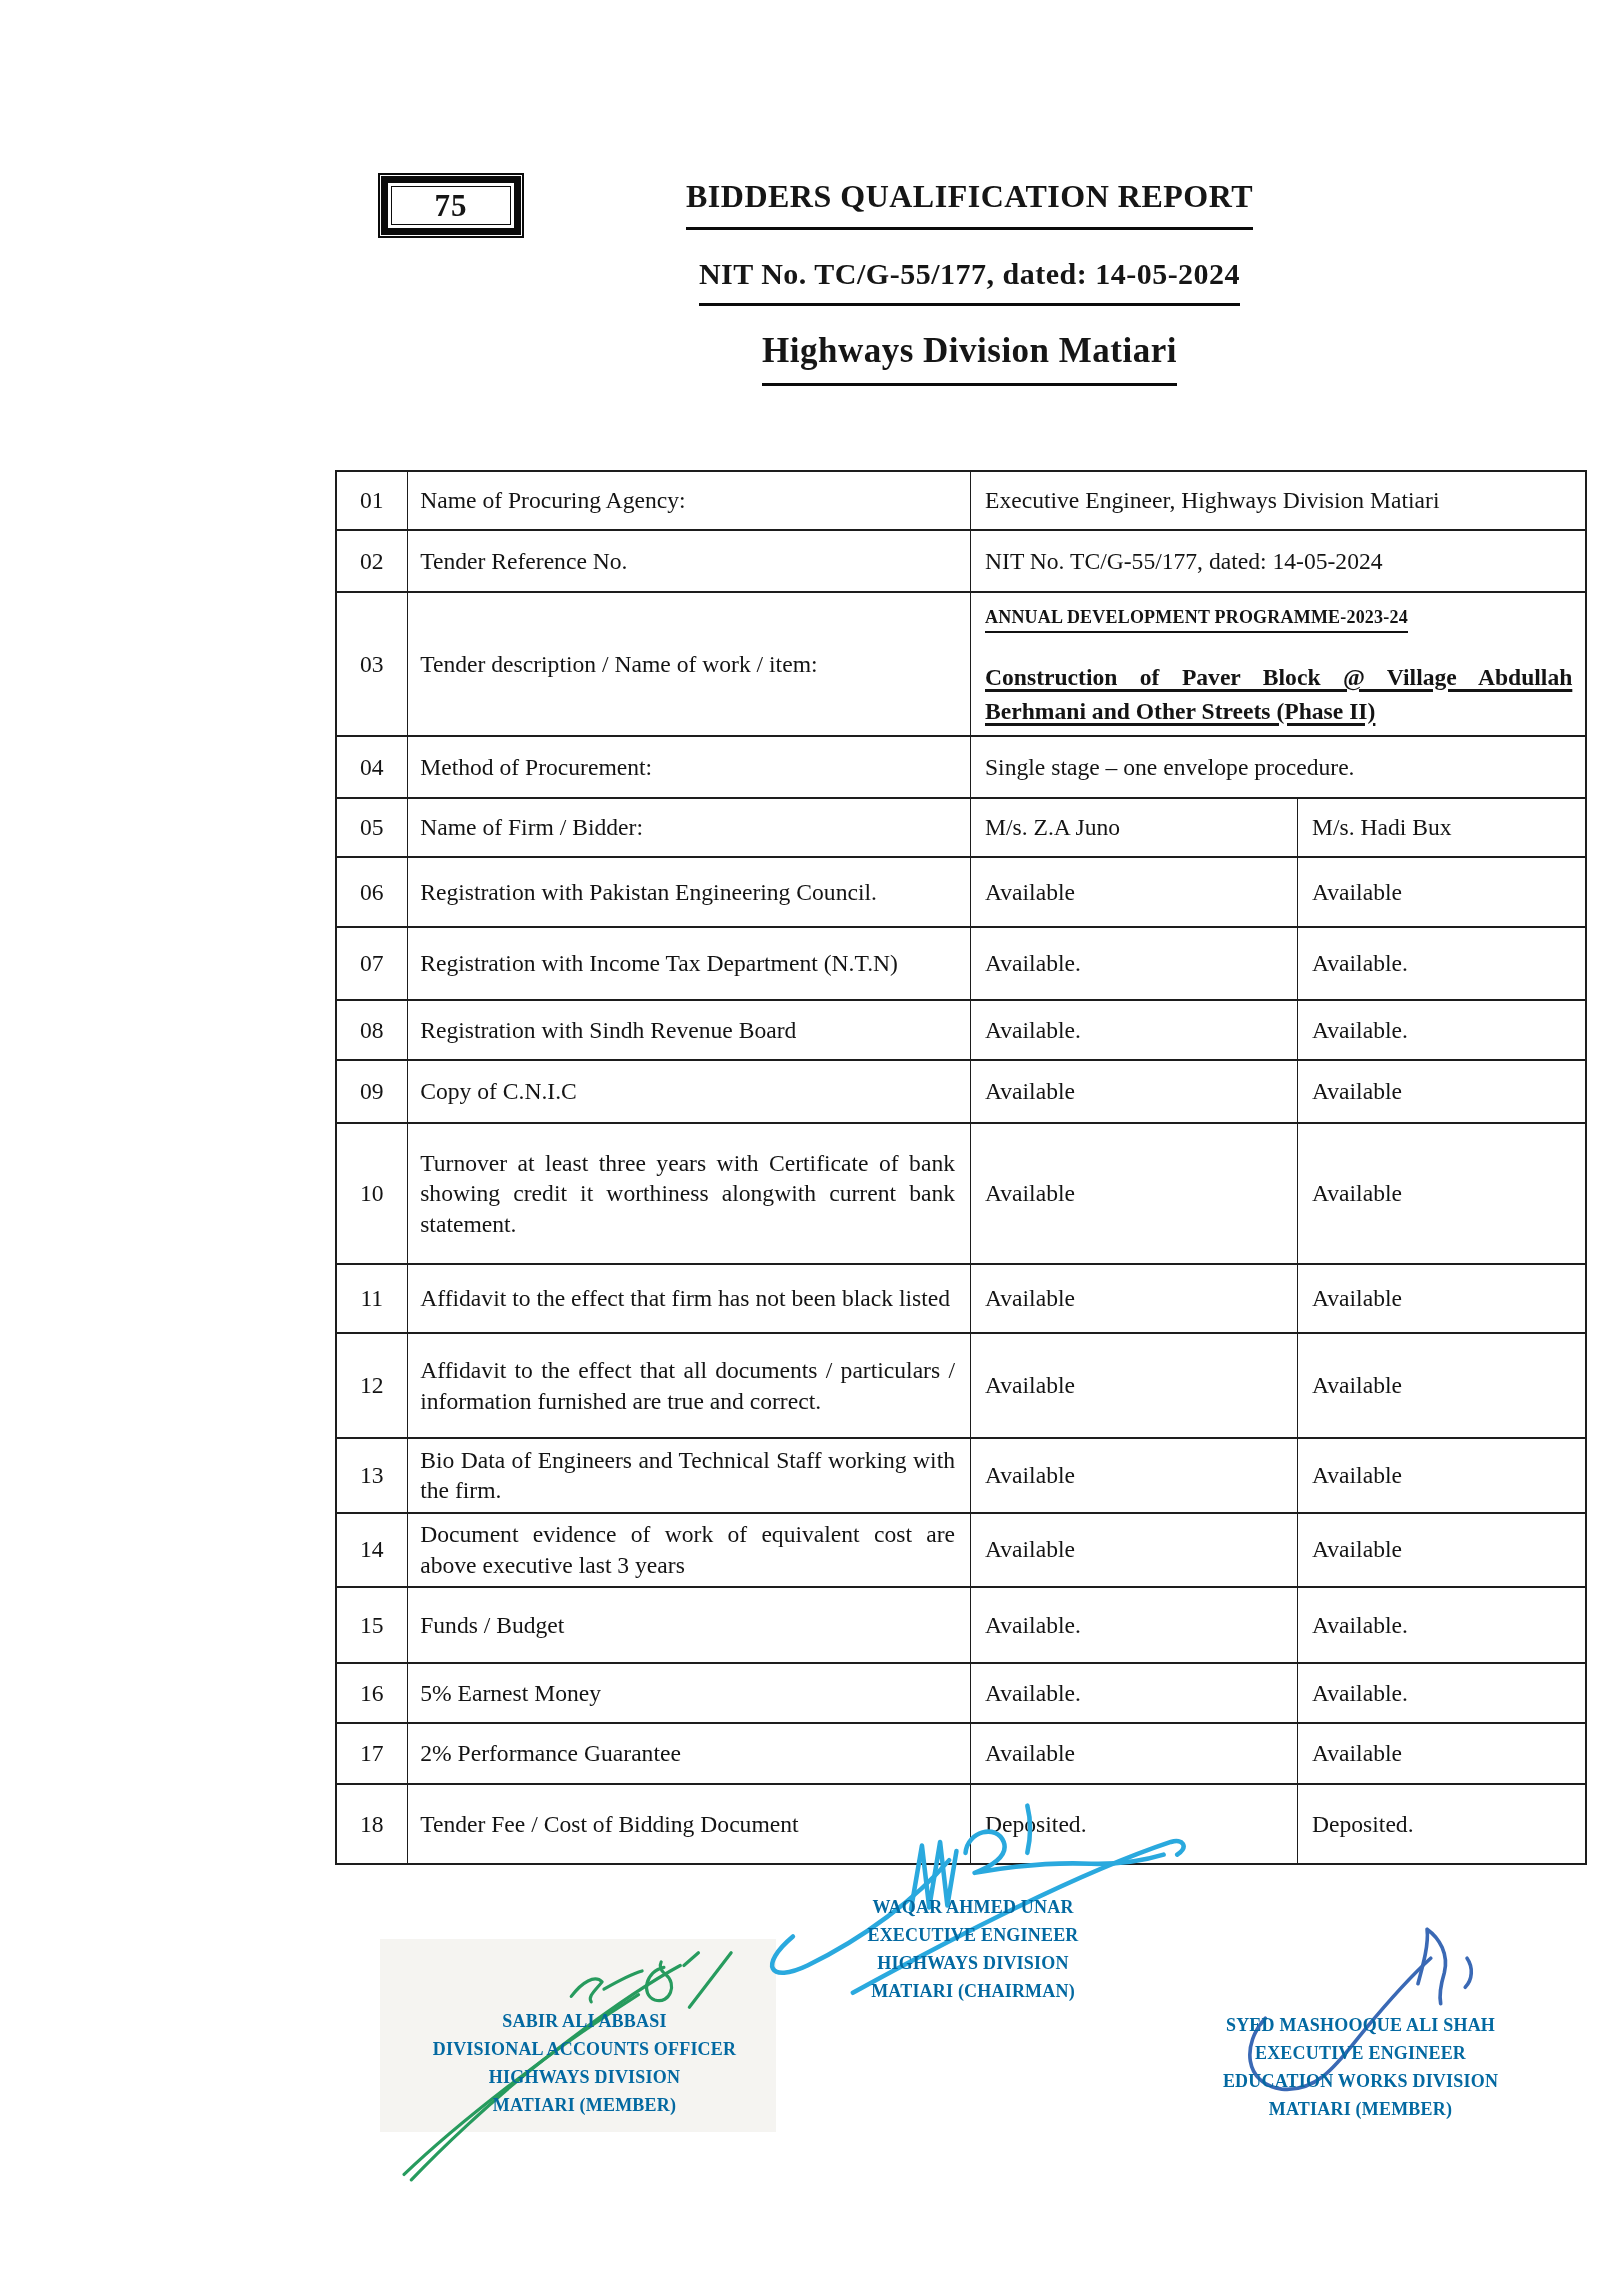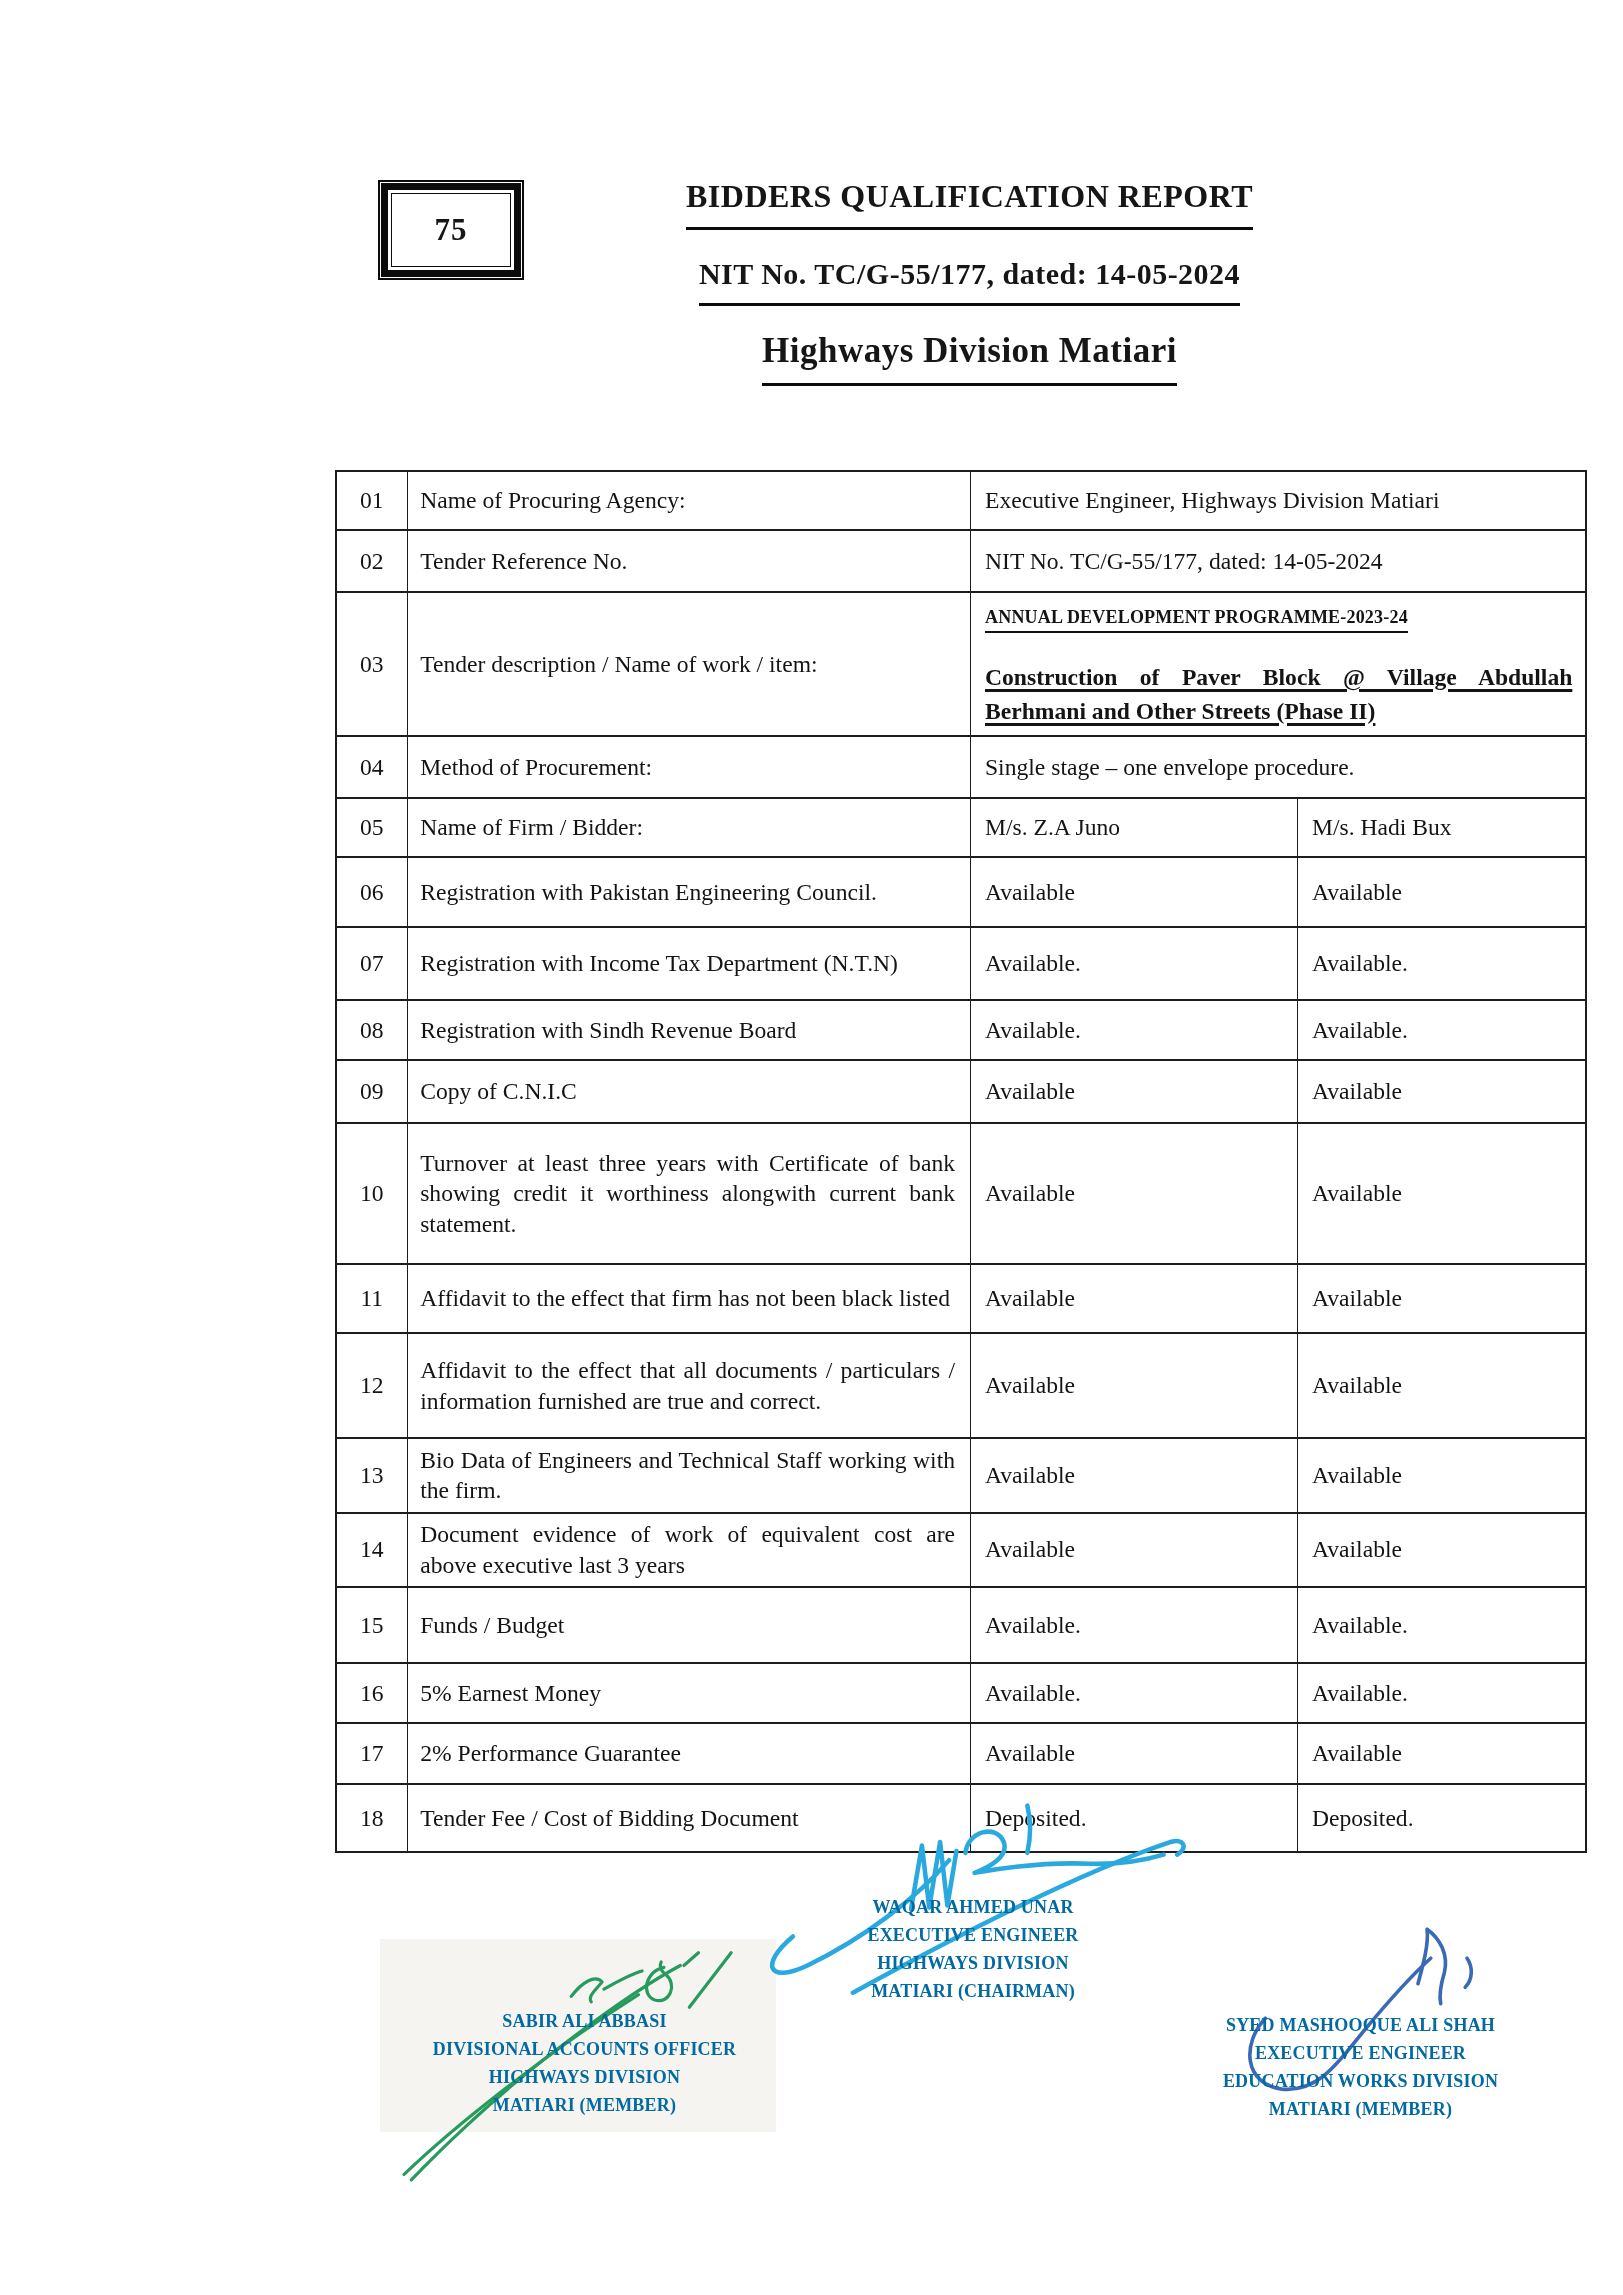--- a/index.html
+++ b/index.html
@@ -6,21 +6,21 @@
   .page{
     position:relative;
     width:1624px;height:2296px;
     background:#ffffff;
     font-family:"Liberation Serif","DejaVu Serif",serif;
     color:#161616;
     overflow:hidden;
   }
   
   .badge{
-    position:absolute;left:378px;top:180px;width:146px;height:100px;
+    position:absolute;left:378px;top:173px;width:146px;height:65px;
     border:2.7px solid #0b0b0b;padding:1px;box-sizing:border-box;background:#fff;
   }
   .badge-mid{width:100%;height:100%;border:7.3px solid #0b0b0b;box-sizing:border-box;padding:2.7px;}
   .badge-inner{
     width:100%;height:100%;border:1.8px solid #0b0b0b;box-sizing:border-box;
     display:flex;align-items:center;justify-content:center;
     font-size:31px;font-weight:bold;letter-spacing:0.9px;
   }
   .title-row{position:absolute;left:315px;width:1309px;text-align:center;}
   .t1{top:178px;}
@@ -195,21 +195,21 @@
         <td class="lbl">5% Earnest Money</td>
         <td class="val">Available.</td>
         <td class="val">Available.</td>
       </tr>
       <tr style="height:61px">
         <td class="num">17</td>
         <td class="lbl">2% Performance Guarantee</td>
         <td class="val">Available</td>
         <td class="val">Available</td>
       </tr>
-      <tr style="height:68px">
+      <tr style="height:80px">
         <td class="num">18</td>
         <td class="lbl">Tender Fee / Cost of Bidding Document</td>
         <td class="val">Deposited.</td>
         <td class="val">Deposited.</td>
       </tr>
     </tbody>
   </table>
 
   <div class="scan-tint"></div>
 

